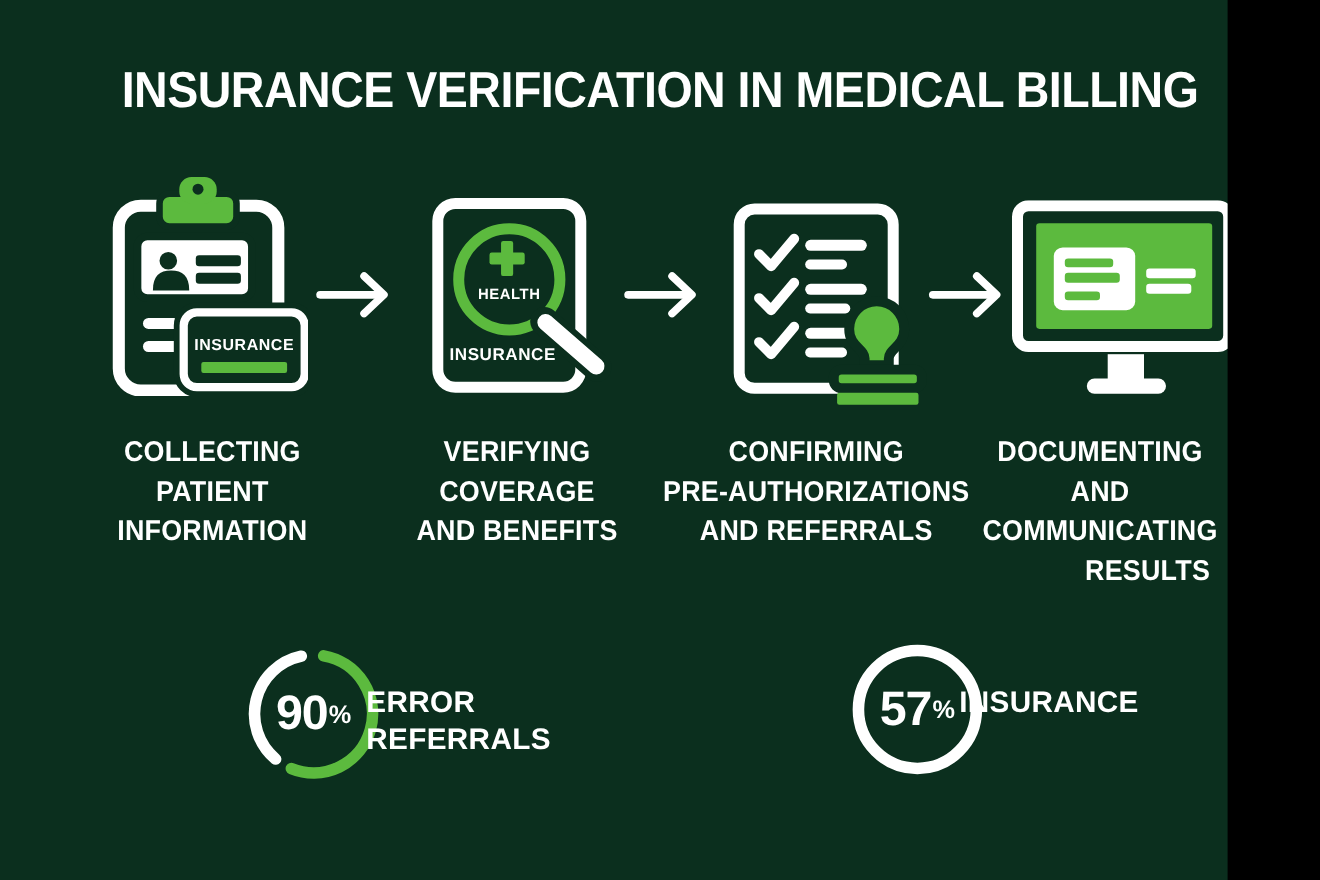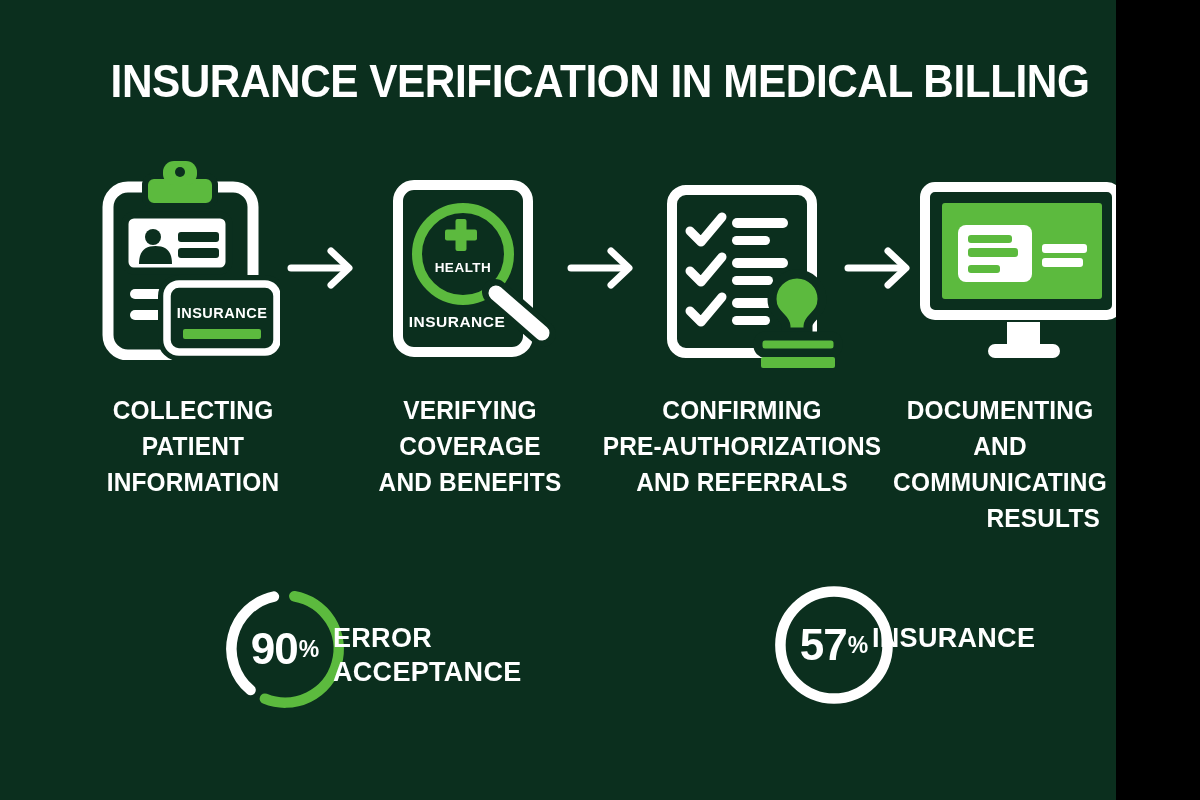--- a/index.html
+++ b/index.html
@@ -171,21 +171,21 @@
     </svg>
     <div class="stat-value">
       <span class="valwrap">
         <span class="num">90</span>
         <span class="pct">%</span>
       </span>
     </div>
   </div>
   <div class="stat-label" style="left:333px; top:621px; width:200px;">
     <div>ERROR</div>
-    <div>ACCEPTANCE</div>
+    <div>REFERRALS</div>
   </div>
 
   <div class="stat-circle" style="left:767px; top:578px;">
     <svg viewBox="0 0 140 140">
       <circle cx="70" cy="70" r="56" fill="none" stroke="var(--white)" stroke-width="11"></circle>
     </svg>
     <div class="stat-value">
       <span class="valwrap">
         <span class="num">57</span>
         <span class="pct">%</span>

